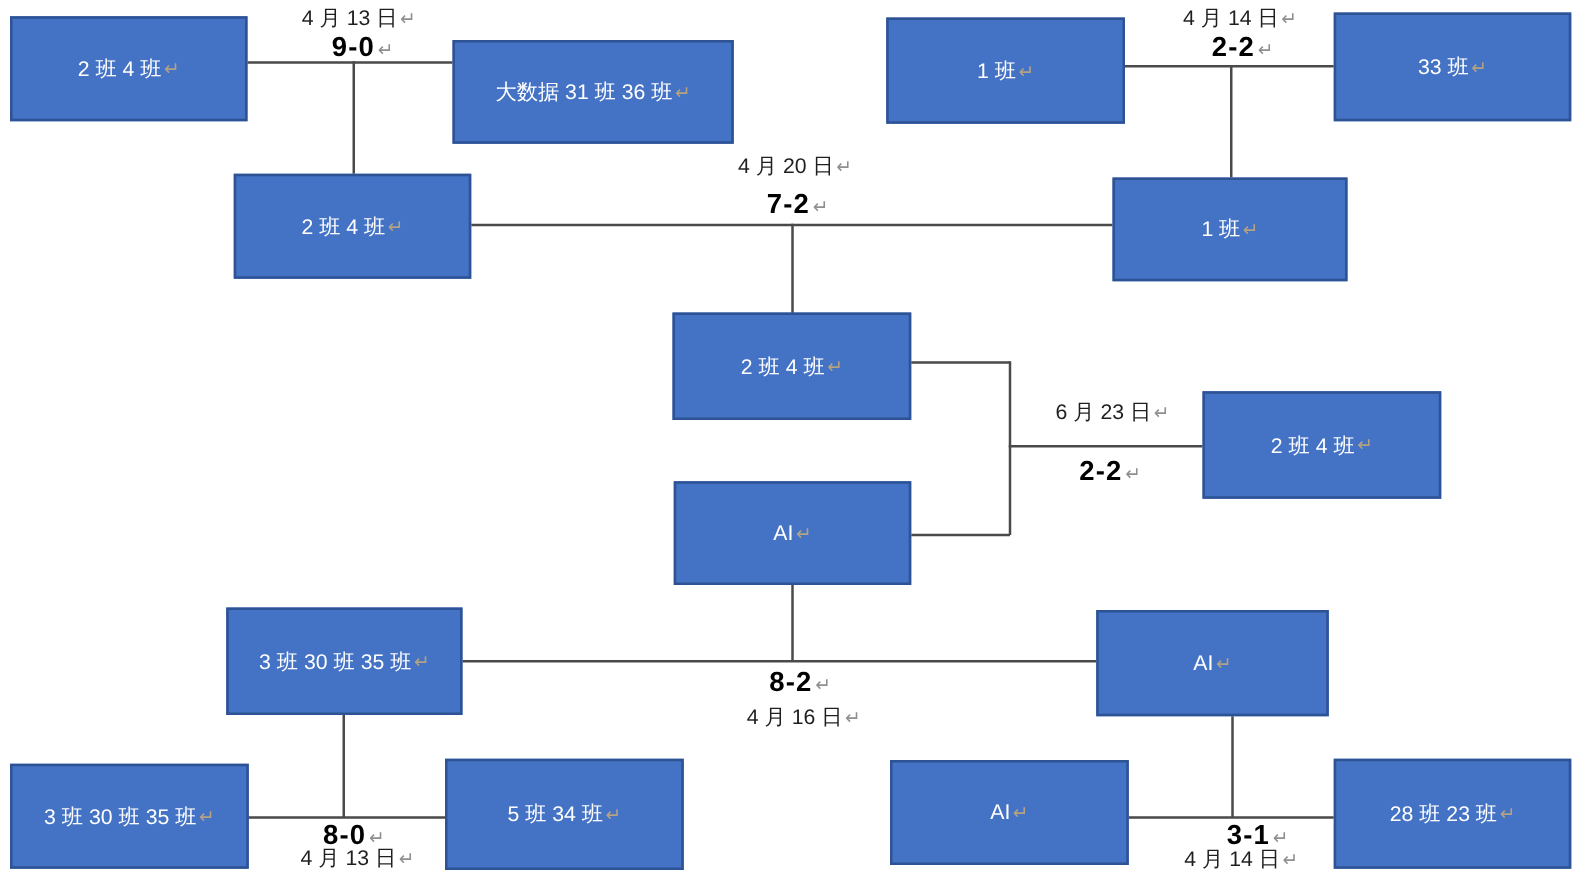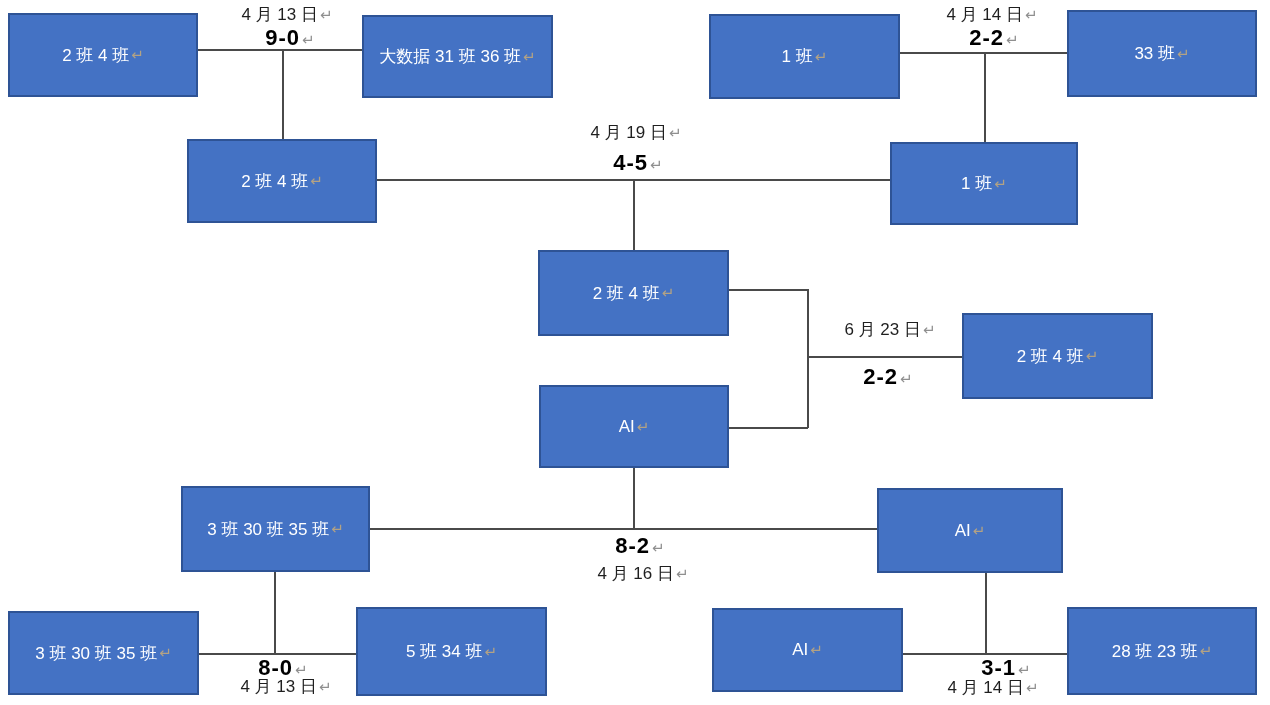--- a/index.html
+++ b/index.html
@@ -45,21 +45,21 @@
   <div class="hline" style="left:196px;top:653px;width:160px"></div>
   <div class="vline" style="left:274px;top:572px;height:82px"></div>
 
   <div class="hline" style="left:903px;top:653px;width:164px"></div>
   <div class="vline" style="left:985px;top:573px;height:81px"></div>
 
   <div class="box" style="left:8px;top:13px;width:190px;height:84px">
     <span>2 班 4 班</span>
       <span class="mark">↵</span>
   </div>
-  <div class="box" style="left:362px;top:15px;width:191px;height:83px">
+  <div class="box" style="left:362px;top:32px;width:225px;height:83px">
     <span>大数据 31 班 36 班</span>
       <span class="mark">↵</span>
   </div>
   <div class="box" style="left:709px;top:14px;width:191px;height:85px">
     <span>1 班</span>
       <span class="mark">↵</span>
   </div>
   <div class="box" style="left:1067px;top:10px;width:190px;height:87px">
     <span>33 班</span>
       <span class="mark">↵</span>
@@ -117,24 +117,24 @@
   </div>
 
   <div class="mlabel date" style="left:992px;top:5px">
     <span>4 月 14 日</span><span class="lmark">↵</span>
   </div>
   <div class="mlabel score" style="left:994px;top:25px">
     <span>2-2</span><span class="lmark">↵</span>
   </div>
 
   <div class="mlabel date" style="left:636px;top:123px">
-    <span>4 月 19 日</span><span class="lmark">↵</span>
+    <span>4 月 20 日</span><span class="lmark">↵</span>
   </div>
   <div class="mlabel score" style="left:638px;top:150px">
-    <span>4-5</span><span class="lmark">↵</span>
+    <span>7-2</span><span class="lmark">↵</span>
   </div>
 
   <div class="mlabel date" style="left:890px;top:320px">
     <span>6 月 23 日</span><span class="lmark">↵</span>
   </div>
   <div class="mlabel score" style="left:888px;top:364px">
     <span>2-2</span><span class="lmark">↵</span>
   </div>
 
   <div class="mlabel score" style="left:640px;top:533px">

